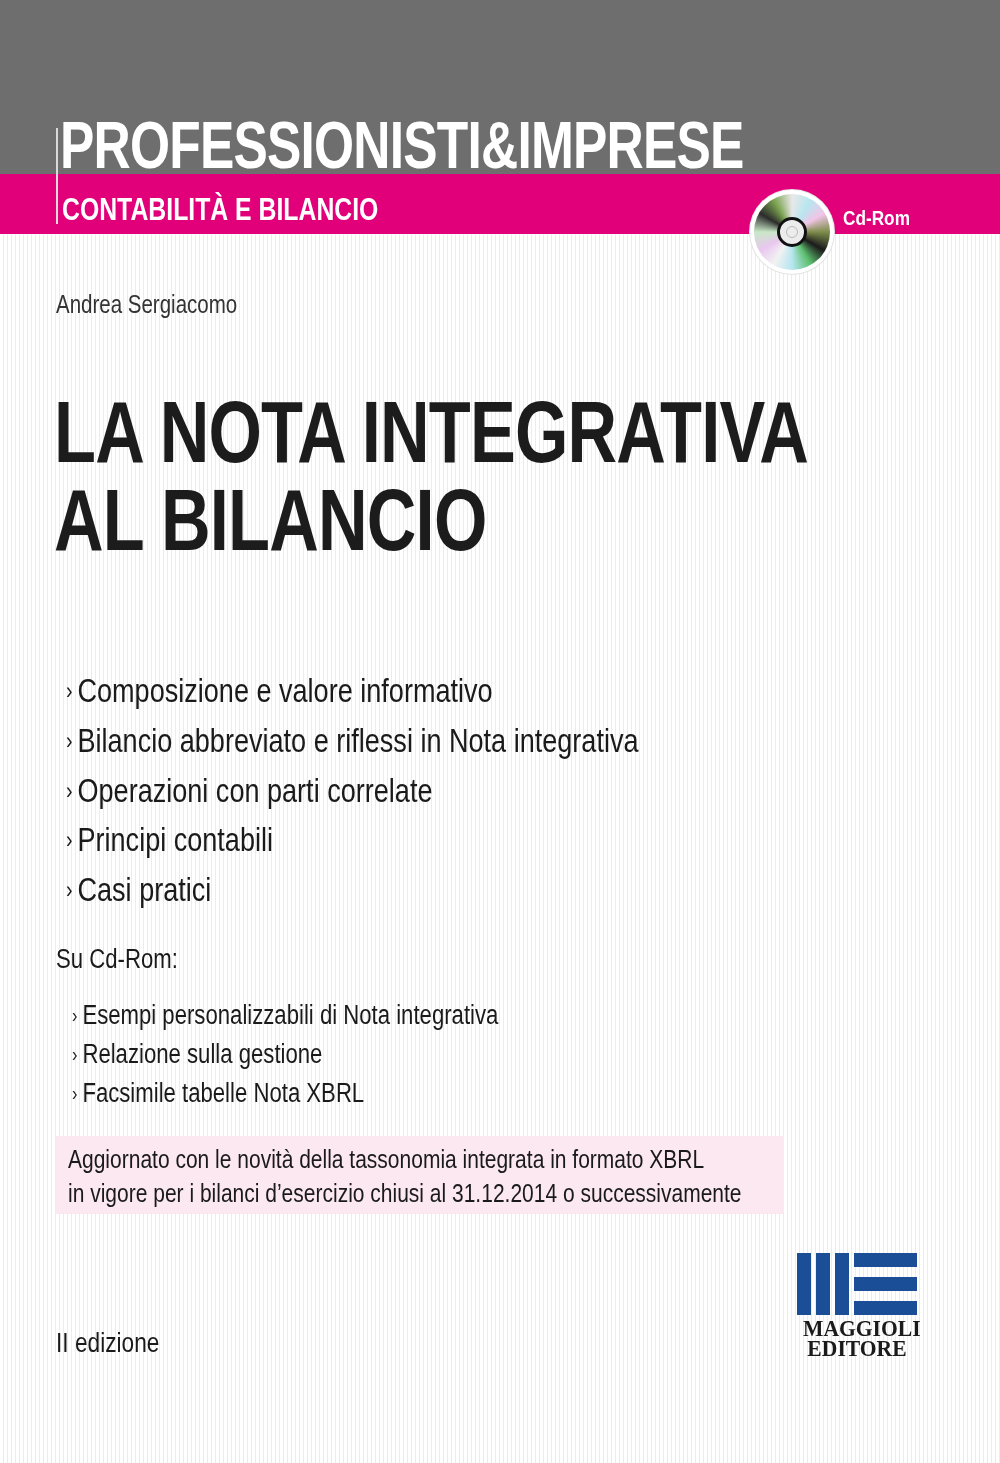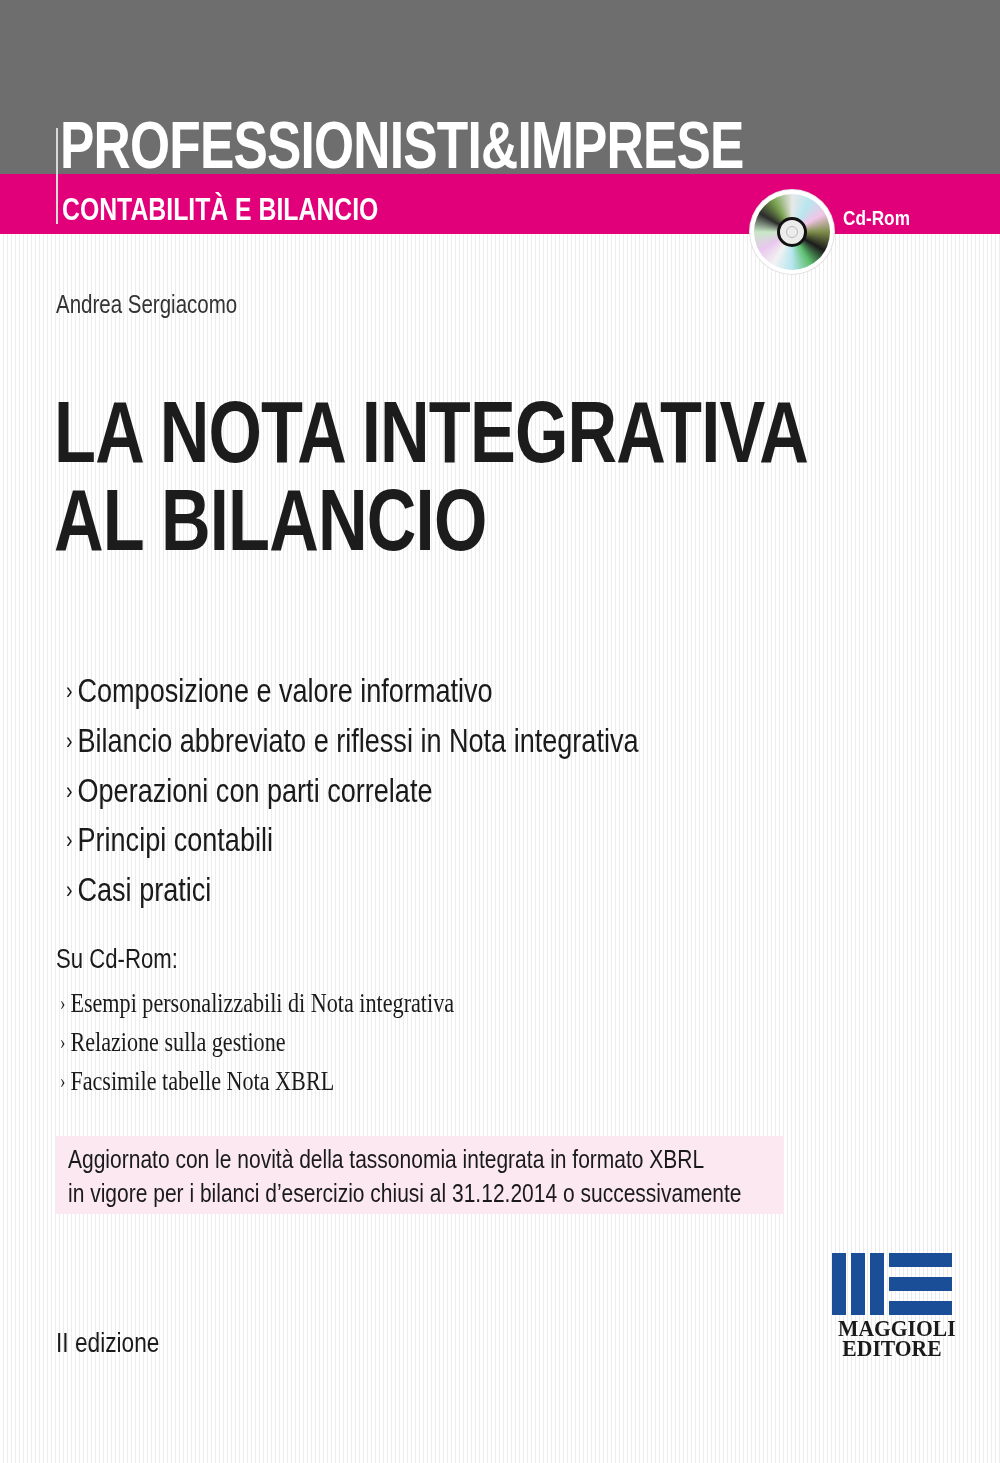--- a/index.html
+++ b/index.html
@@ -26,28 +26,28 @@
   .author{position:absolute;left:56px;top:290px;font-size:25px;color:#333;
     transform:scaleX(0.82);transform-origin:left top;white-space:nowrap;}
   .title{position:absolute;left:54px;top:388px;font-size:88px;font-weight:bold;color:#1c1c1c;
     line-height:88px;transform:scaleX(0.78);transform-origin:left top;white-space:nowrap;letter-spacing:-1px;}
   .bullets{position:absolute;left:56px;top:656px;list-style:none;margin:10px;padding:0;}
   .bullets li{font-size:33px;line-height:49.8px;height:49.8px;white-space:nowrap;
     transform:scaleX(0.82);transform-origin:left top;}
   .chev{font-size:24px;margin-right:6px;position:relative;top:-3px;}
   .cdhead{position:absolute;left:56px;top:944px;font-size:27px;white-space:nowrap;
     transform:scaleX(0.82);transform-origin:left top;}
-  .cdlist{position:absolute;left:56px;top:980px;list-style:none;margin:4px;padding:0;font-family:Liberation Serif, serif;}
+  .cdlist{position:absolute;left:56px;top:980px;list-style:none;margin:16px;padding:0;}
   .cdlist li{font-size:27px;line-height:39px;height:39px;white-space:nowrap;transform:scaleX(0.82);transform-origin:left top;}
   .cdlist .chev{font-size:20px;top:-2px;}
   .notebox{position:absolute;left:56px;top:1136px;width:728px;height:78px;background:#fbe8f1;}
   .note{position:absolute;left:68px;top:1142px;font-size:25px;line-height:34px;white-space:nowrap;
     transform:scaleX(0.84);transform-origin:left top;color:#1a1a1a;}
   .edition{position:absolute;left:56px;top:1328px;font-size:27px;white-space:nowrap;transform:scaleX(0.84);transform-origin:left top;}
-  .logo{position:absolute;left:832px;top:1253px;width:120px;height:108px;padding-left:48px;}
+  .logo{position:absolute;left:797px;top:1253px;width:120px;height:108px;padding-left:48px;}
   .logo .bar{position:absolute;background:#1a4f98;}
   .logo .name{position:absolute;left:0;width:120px;text-align:center;font-family:"Liberation Serif",serif;
     font-weight:bold;font-size:24px;color:#1a1a1a;line-height:22px;transform:scaleX(0.9);}
 </style>
 </head>
 <body>
 
 <div class="topband"></div>
 <div class="pinkband"></div>
 <div class="vline"></div>

